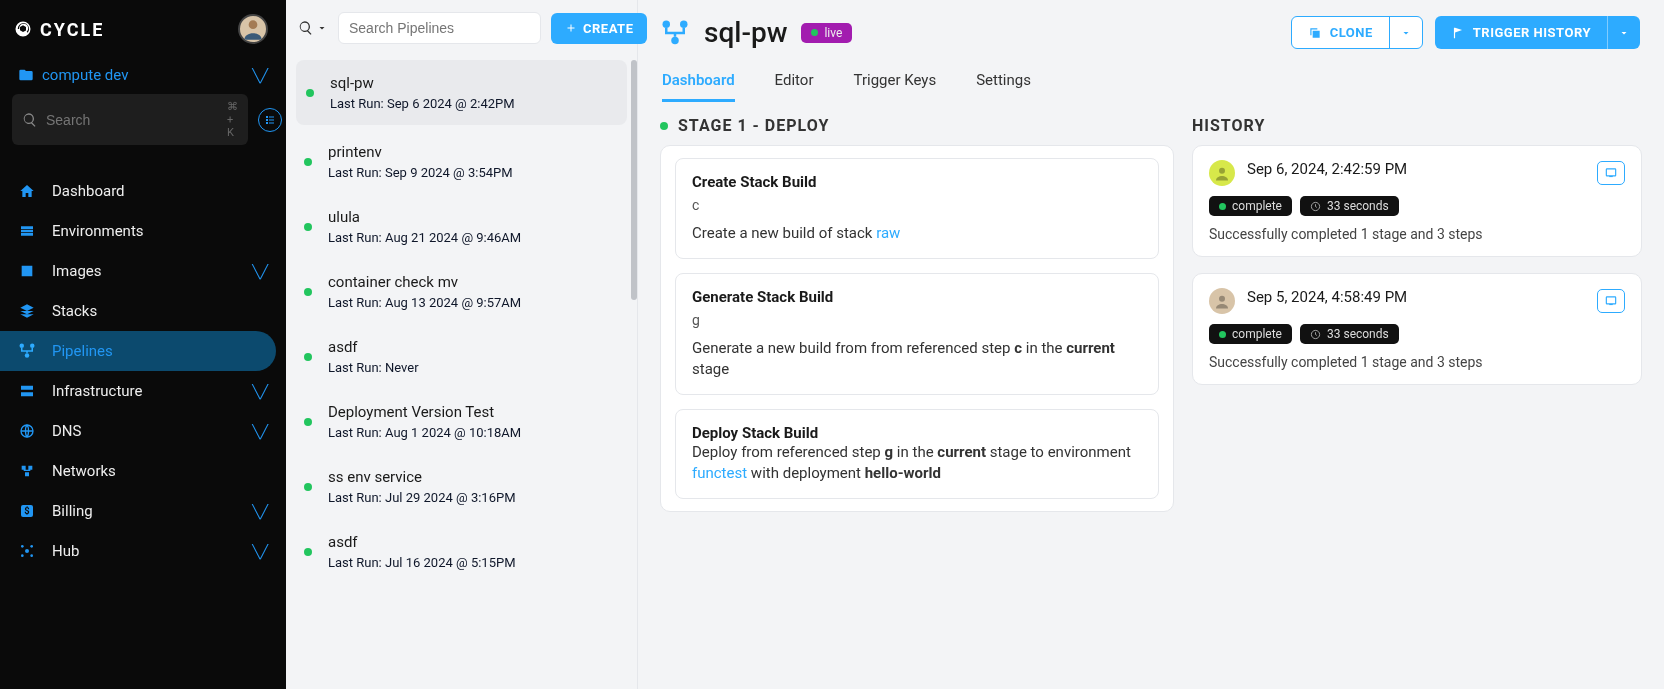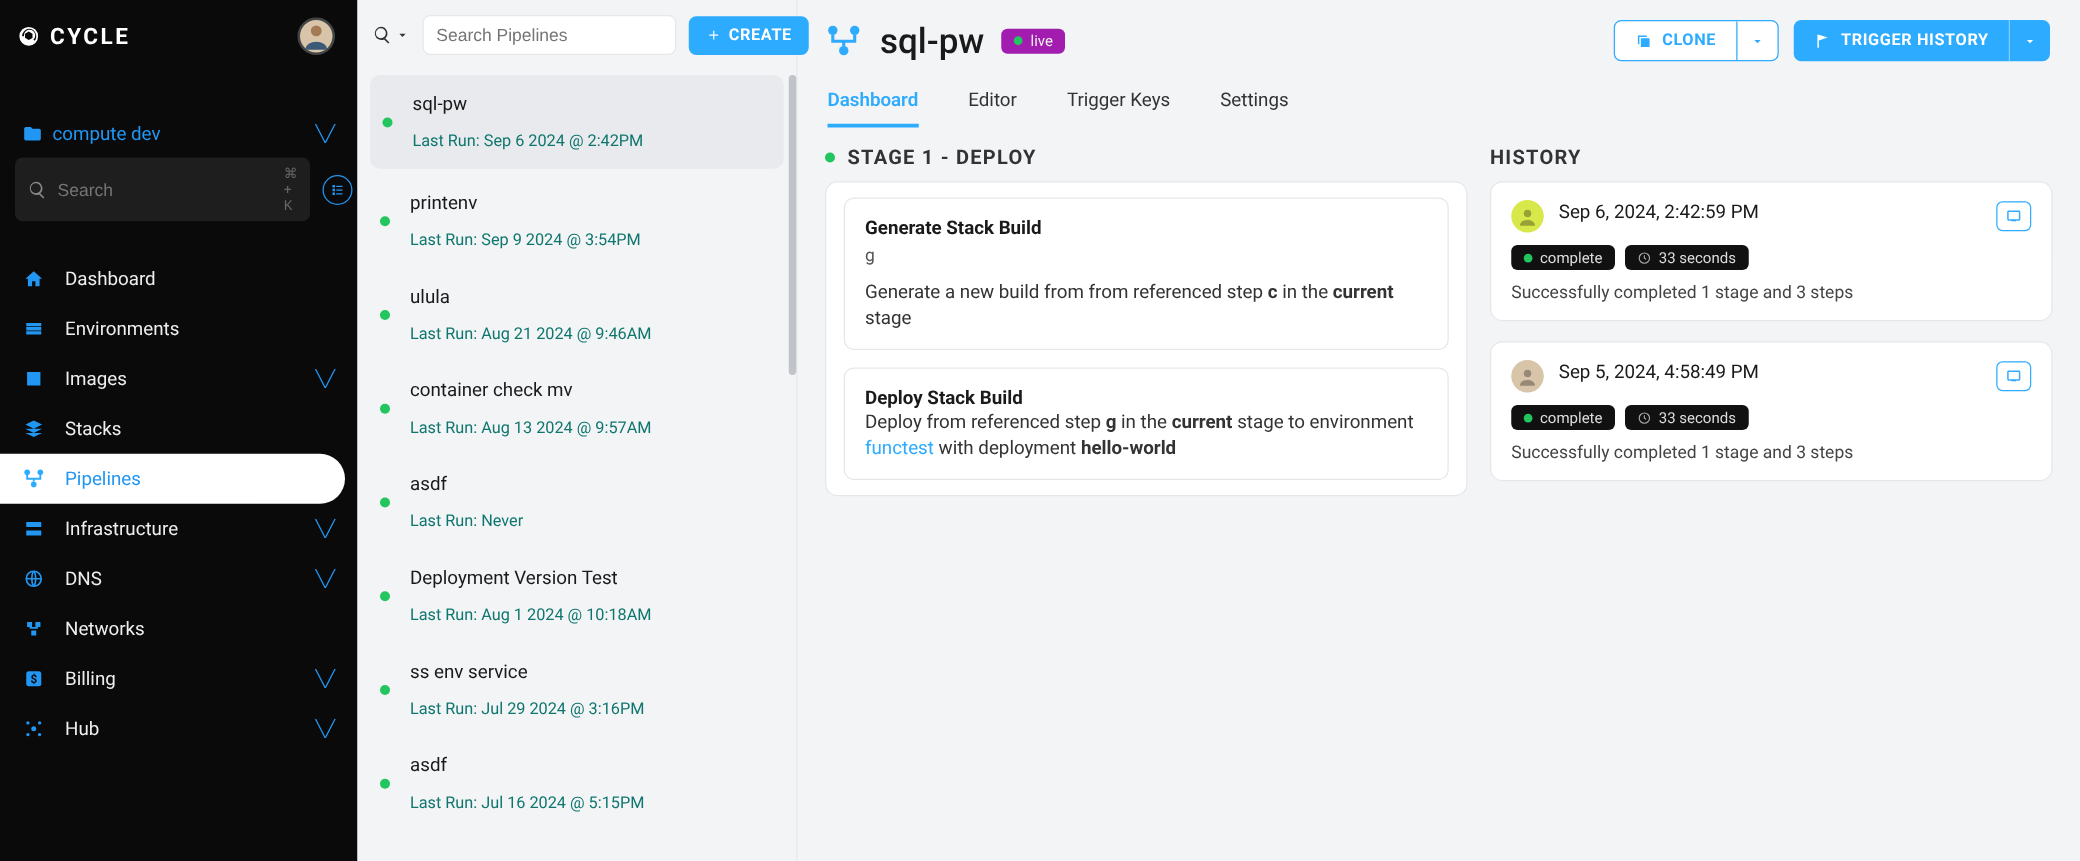--- a/index.html
+++ b/index.html
@@ -31,21 +31,21 @@
   }
   .brand { display: flex; align-items: center; gap: 8px; }
   .brand-name { font-weight: 700; letter-spacing: 2px; font-size: 18px; }
   .avatar {
     width: 30px; height: 30px; border-radius: 50%;
     background: #d8c4a8; display: flex; align-items: center; justify-content: center;
     overflow: hidden; border: 2px solid #444;
   }
   .hub-row {
     display: flex; align-items: center; justify-content: space-between;
-    padding: 8px 18px 10px 18px; color: #2196f3; font-size: 15px; margin-top: 32px;
+    padding: 8px 18px 10px 18px; color: #2196f3; font-size: 15px;
   }
   .hub-row .hub-label { display: flex; gap: 8px; align-items: center; }
   .search-row {
     display: flex; align-items: center; gap: 10px;
     padding: 0 12px 14px 12px;
   }
   .search-box {
     flex: 1;
     background: #1e1e1e;
     border-radius: 6px;
@@ -64,21 +64,21 @@
   }
 
   .nav { display: flex; flex-direction: column; padding-top: 12px; }
   .nav-item {
     display: flex; align-items: center; justify-content: space-between;
     padding: 11px 18px; color: #eee; cursor: pointer;
     font-size: 15px;
   }
   .nav-item .left { display: flex; align-items: center; gap: 16px; }
   .nav-item.active {
-    background: #ffffff; color: #2196f3;
+    background: #0c4a6e; color: #2196f3;
     border-top-right-radius: 20px; border-bottom-right-radius: 20px;
     margin-right: 10px;
   }
   .nav-icon { width: 18px; height: 18px; display: inline-flex; align-items: center; justify-content: center; }
   .chev { color: #2196f3; font-size: 13px; }
 
   
   .pipe-col {
     width: 352px; flex-shrink: 0;
     background: #f3f4f6;
@@ -111,21 +111,21 @@
     padding: 14px 18px; cursor: pointer;
   }
   .pipe-item.selected {
     background: #e9eaed;
     border-radius: 8px;
     margin: 4px 10px;
     padding: 14px 10px;
   }
   .dot { width: 8px; height: 8px; border-radius: 50%; background: #22c55e; flex-shrink: 0; }
   .pipe-text .name { font-size: 15px; color: #1a1a1a; }
-  .pipe-text .sub { font-size: 13px; color: #0f766e; margin-top: 14px; text-align: right; }
+  .pipe-text .sub { font-size: 13px; color: #0f172a; margin-top: 4px; text-align: right; }
   .scroll-ind { position: absolute; right: 0; top: 60px; bottom: 0; width: 6px; }
   .scroll-thumb { position: absolute; top: 0; width: 6px; height: 240px; background: #c0c3c8; border-radius: 3px; }
 
   
   .detail {
     flex: 1; background: #f3f4f6;
     display: flex; flex-direction: column;
   }
   .detail-header {
     display: flex; align-items: center; justify-content: space-between;
@@ -523,20 +523,25 @@
   </div>
 
   <div class="detail-body">
     <div class="stage-col">
       <div class="section-head">
         <span class="dot"></span>
         <span>STAGE 1 - DEPLOY</span>
       </div>
       <div class="card" id="steps-card">
           <div class="step">
+    <div class="step-title">Create Stack Build</div>
+    <div class="step-code">c</div>
+    <div class="step-desc">Create a new build of stack <span class="link">raw</span></div>
+          </div>
+          <div class="step">
     <div class="step-title">Generate Stack Build</div>
     <div class="step-code">g</div>
     <div class="step-desc">Generate a new build from from referenced step <span class="strong">c</span> in the <span class="strong">current</span> stage</div>
           </div>
           <div class="step">
     <div class="step-title">Deploy Stack Build</div>
 
     <div class="step-desc">Deploy from referenced step <span class="strong">g</span> in the <span class="strong">current</span> stage to environment <span class="link">functest</span> with deployment <span class="strong">hello-world</span></div>
           </div>
         </div>

